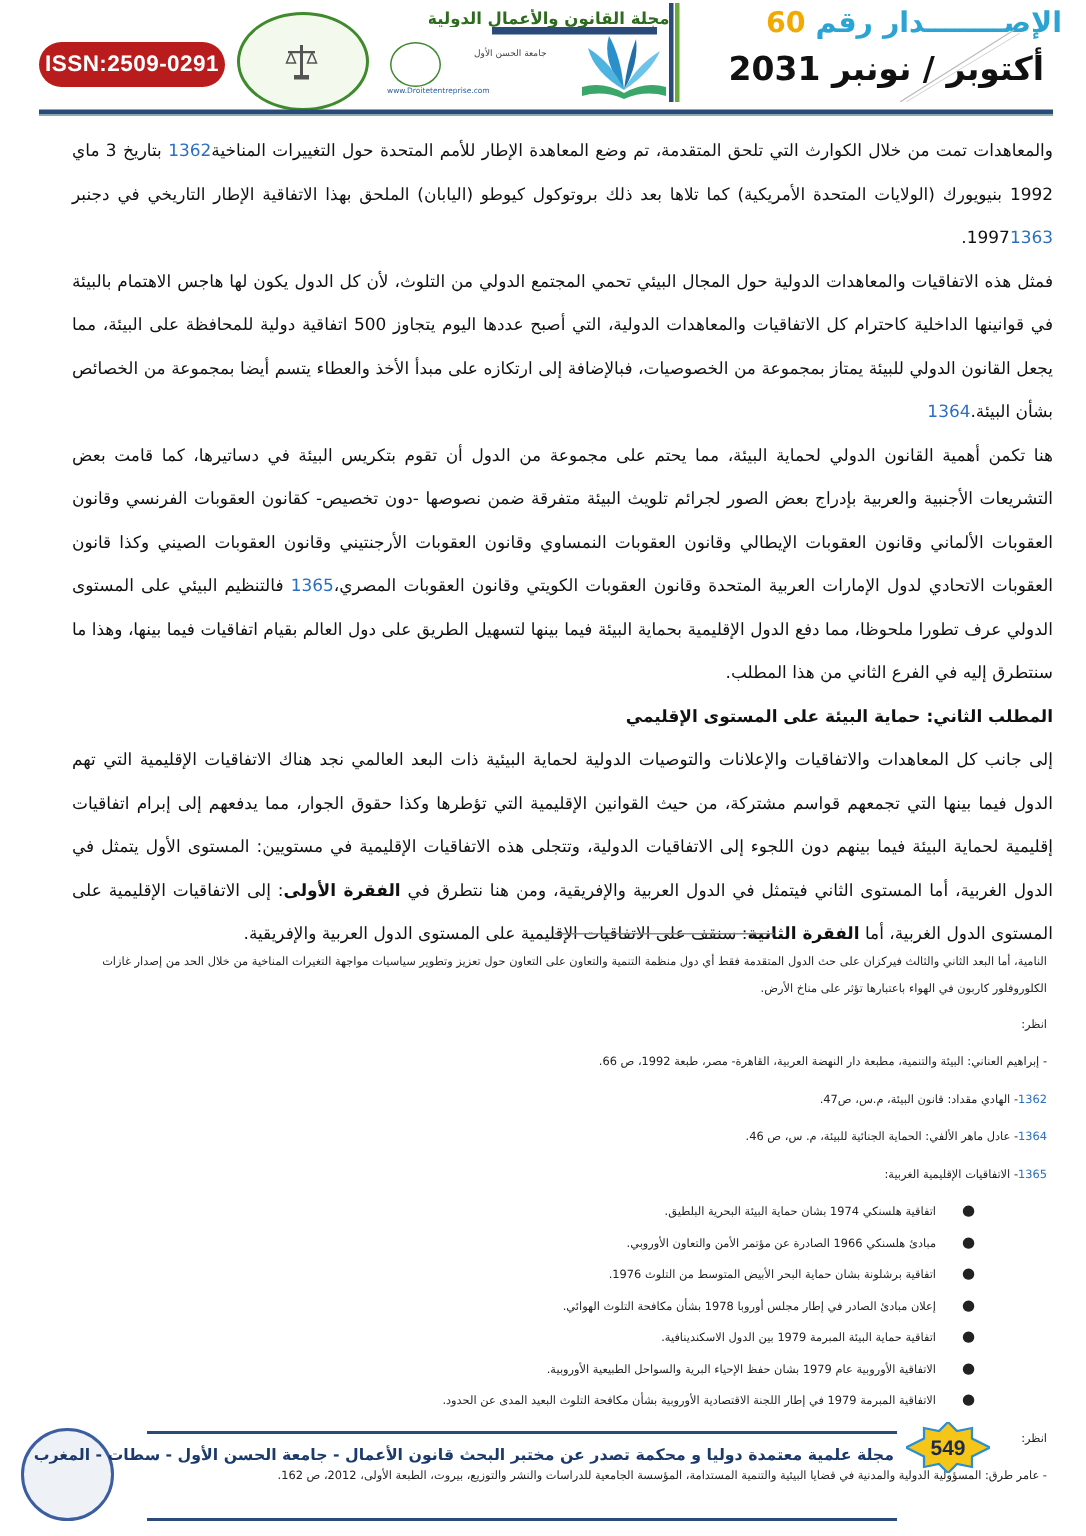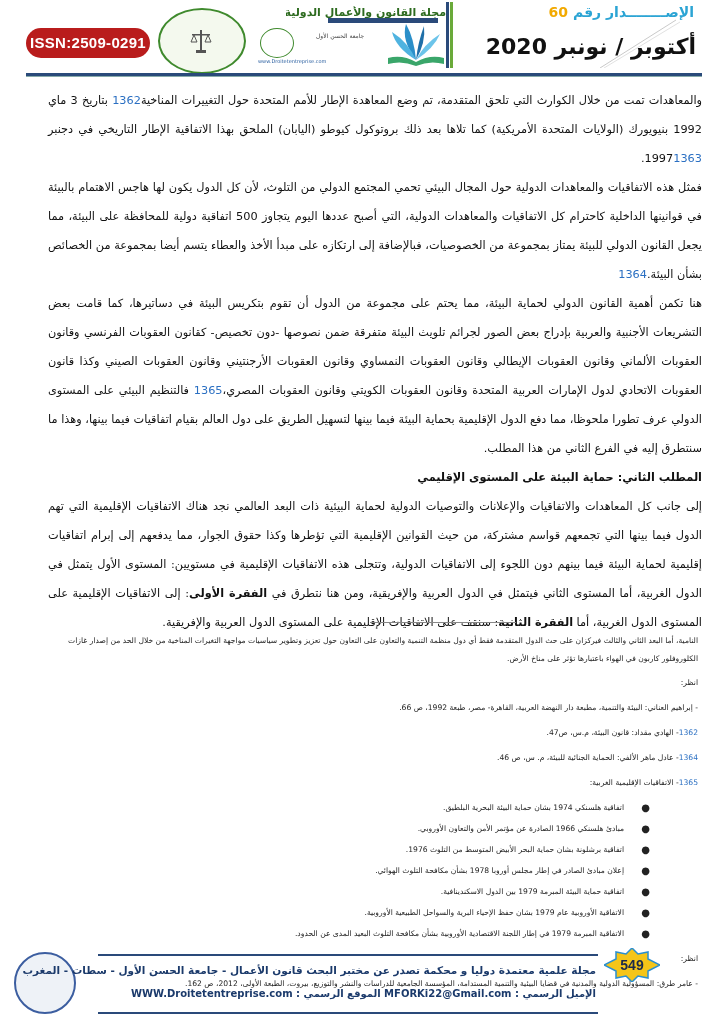--- a/index.html
+++ b/index.html
@@ -10,21 +10,21 @@
   .lab-logo .scale { position:absolute; left:30px; top:18px; width:22px; height:26px; }
   .banner { position:absolute; left:256px; top:6px; width:190px; height:60px; }
   .banner .title { position:absolute; right:0; top:0; width:160px; height:12px; color:#2d6b1f; font-size:11px; font-weight:bold; direction:rtl; text-align:right; white-space:nowrap; overflow:hidden; }
   .banner .bar { position:absolute; right:8px; top:12px; width:110px; height:5px; background:#2a4a7a; }
   .banner .mini-logo { position:absolute; left:4px; top:22px; width:32px; height:28px; border-radius:50%; border:1.5px solid #3f8a2d; }
   .banner .uni { position:absolute; left:60px; top:26px; width:50px; height:14px; font-size:6px; color:#444; }
   .banner .book { position:absolute; right:0; top:14px; width:60px; height:46px; }
   .banner .url { position:absolute; left:2px; top:52px; font-size:5px; color:#2a5fa0; }
   .vbars { position:absolute; left:446px; top:2px; width:10px; height:66px; }
   .vbars span { position:absolute; top:0; width:3px; height:66px; }
-  .issue-line { position:absolute; right:30px; top:4px; direction:rtl; font-family:"DejaVu Sans", sans-serif; font-size:14px; font-weight:bold; color:#2ba4d4; white-space:nowrap; }
+  .issue-line { position:absolute; right:16px; top:4px; direction:rtl; font-family:"DejaVu Sans", sans-serif; font-size:19px; font-weight:bold; color:#2ba4d4; white-space:nowrap; }
   .issue-line .num { color:#f2a900; }
   .date-line { position:absolute; right:28px; top:34px; direction:rtl; font-family:"DejaVu Sans", sans-serif; font-size:22px; font-weight:bold; color:#111; white-space:nowrap; }
   .diag { position:absolute; left:600px; top:18px; width:80px; height:50px; }
   .header-rule { position:absolute; left:26px; top:73px; width:676px; height:3px; background:#2a4a7a; border-bottom:1px solid #8aa; }
 
   .body { position:absolute; left:48px; top:86px; width:654px; direction:rtl; text-align:justify; font-family:"DejaVu Sans", sans-serif; font-size:11.3px; line-height:29px; color:#111; }
   .body p { margin:0; text-align-last:right; }
   .fn-ref { color:#2a6fc2; }
   .b { font-weight:bold; }
 
@@ -79,21 +79,21 @@
 
   <div class="vbars">
     <span style="left:0;background:#2a4a7a;"></span>
     <span style="left:4px;background:#6aaa3a;"></span>
   </div>
 
   <div class="issue-line">
     <span>الإصــــــــدار رقم</span>
     <span class="num">60</span>
   </div>
-  <div class="date-line">أكتوبر / نونبر 2020</div>
+  <div class="date-line">أكتوبر / نونبر 2031</div>
   <svg class="diag" viewBox="0 0 80 50">
     <line x1="0" y1="50" x2="76" y2="2" stroke="#bbb" stroke-width="0.8"></line>
     <line x1="4" y1="50" x2="80" y2="4" stroke="#ccc" stroke-width="0.6"></line>
   </svg>
   <div class="header-rule"></div>
 </div>
 
 <div class="body">
   <p>
     <span>والمعاهدات تمت من خلال الكوارث التي تلحق المتقدمة، تم وضع المعاهدة الإطار للأمم المتحدة حول التغييرات المناخية</span><span class="fn-ref">1362</span><span> بتاريخ 3 ماي 1992 بنيويورك (الولايات المتحدة الأمريكية) كما تلاها بعد ذلك بروتوكول كيوطو (اليابان) الملحق بهذا الاتفاقية الإطار التاريخي في دجنبر 1997</span><span class="fn-ref">1363</span><span>.</span>
@@ -128,21 +128,20 @@
     <li><span class="bullet">●</span><span>الاتفاقية المبرمة 1979 في إطار اللجنة الاقتصادية الأوروبية بشأن مكافحة التلوث البعيد المدى عن الحدود.</span></li>
   </ul>
   <p>انظر:</p>
   <p>- عامر طرق: المسؤولية الدولية والمدنية في قضايا البيئية والتنمية المستدامة، المؤسسة الجامعية للدراسات والنشر والتوزيع، بيروت، الطبعة الأولى، 2012، ص 162.</p>
 </div>
 
 <div class="footer">
   <div class="seal"></div>
   <div class="rule-top"></div>
   <div class="line1">مجلة علمية معتمدة دوليا و محكمة تصدر عن مختبر البحث قانون الأعمال - جامعة الحسن الأول - سطات - المغرب</div>
-  <div class="line2">الإميل الرسمي : MFORKi22@Gmail.com الموقع الرسمي : WWW.Droitetentreprise.com</div>
   <div class="rule-bot"></div>
   <div class="page-badge">
     <svg width="56" height="34" viewBox="0 0 56 34" style="position:absolute;left:0;top:0;">
       <polygon points="28,0 34,6 44,4 44,11 56,17 44,23 44,30 34,28 28,34 22,28 12,30 12,23 0,17 12,11 12,4 22,6" fill="#f5c518" stroke="#2a8fd0" stroke-width="1.5"></polygon>
     </svg>
     <div class="pg">549</div>
   </div>
 </div>
 
 </body></html>

